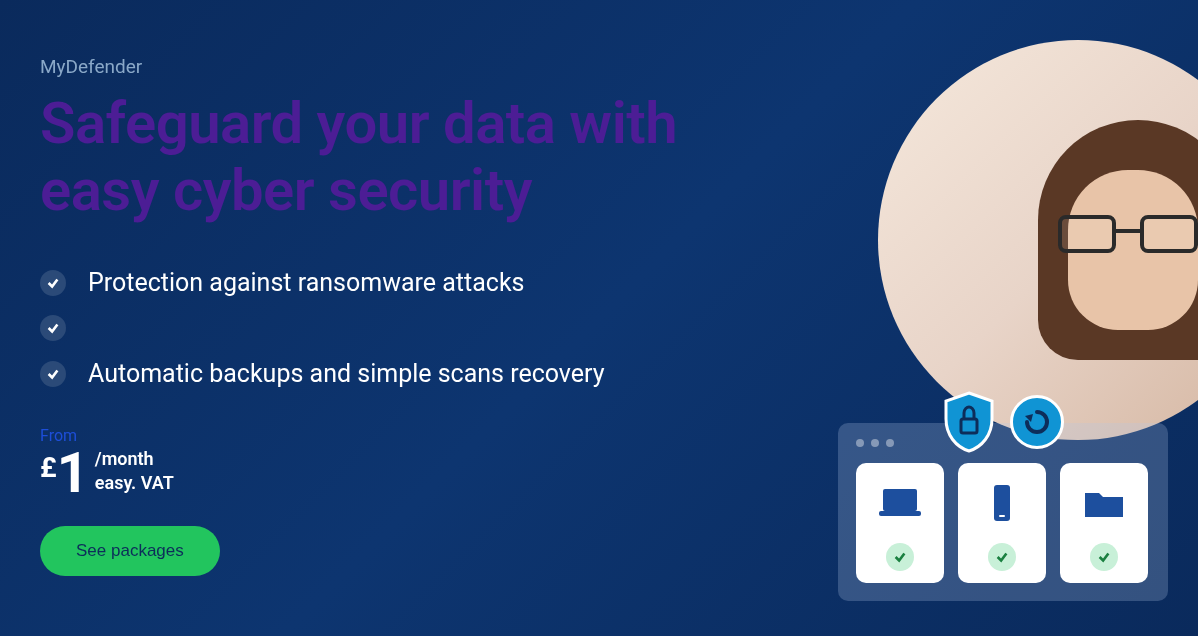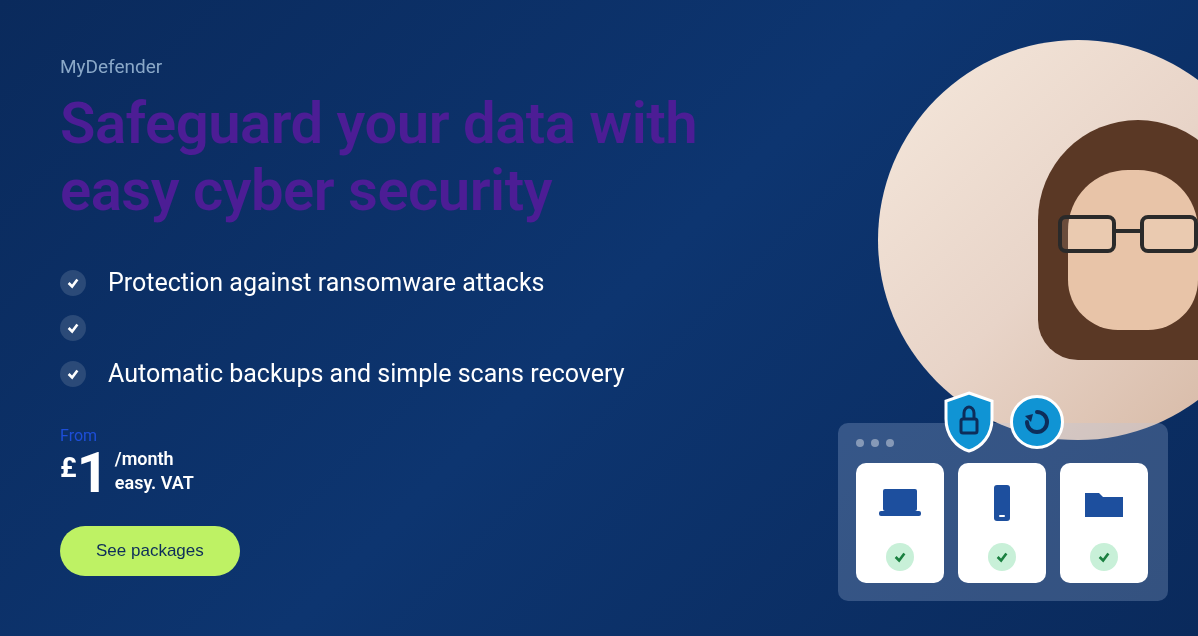--- a/index.html
+++ b/index.html
@@ -6,21 +6,21 @@
   body {
     font-family: -apple-system, BlinkMacSystemFont, "Segoe UI", Roboto, Helvetica, Arial, sans-serif;
     background: linear-gradient(135deg, #0a2a5c 0%, #0d3570 50%, #0a2a5c 100%);
     width: 1198px;
     height: 636px;
     overflow: hidden;
     color: #ffffff;
     position: relative;
   }
   .container {
-    padding: 55px 60px;
+    padding: 55px 40px;
     position: relative;
     z-index: 2;
   }
   .product-name {
     color: #8aa8c8;
     font-size: 19px;
     font-weight: 400;
     margin-bottom: 12px;
   }
   .headline {
@@ -91,21 +91,21 @@
   .price-period {
     font-size: 18px;
     font-weight: 600;
     line-height: 1.3;
     margin-bottom: 4px;
   }
   .price-vat {
     display: block;
   }
   .cta-button {
-    background: #bef264;
+    background: #22c55e;
     color: #0d2d5a;
     border: none;
     padding: 15px 36px;
     font-size: 17px;
     font-weight: 500;
     border-radius: 30px;
     cursor: pointer;
   }
   .hero-image {
     position: absolute;

